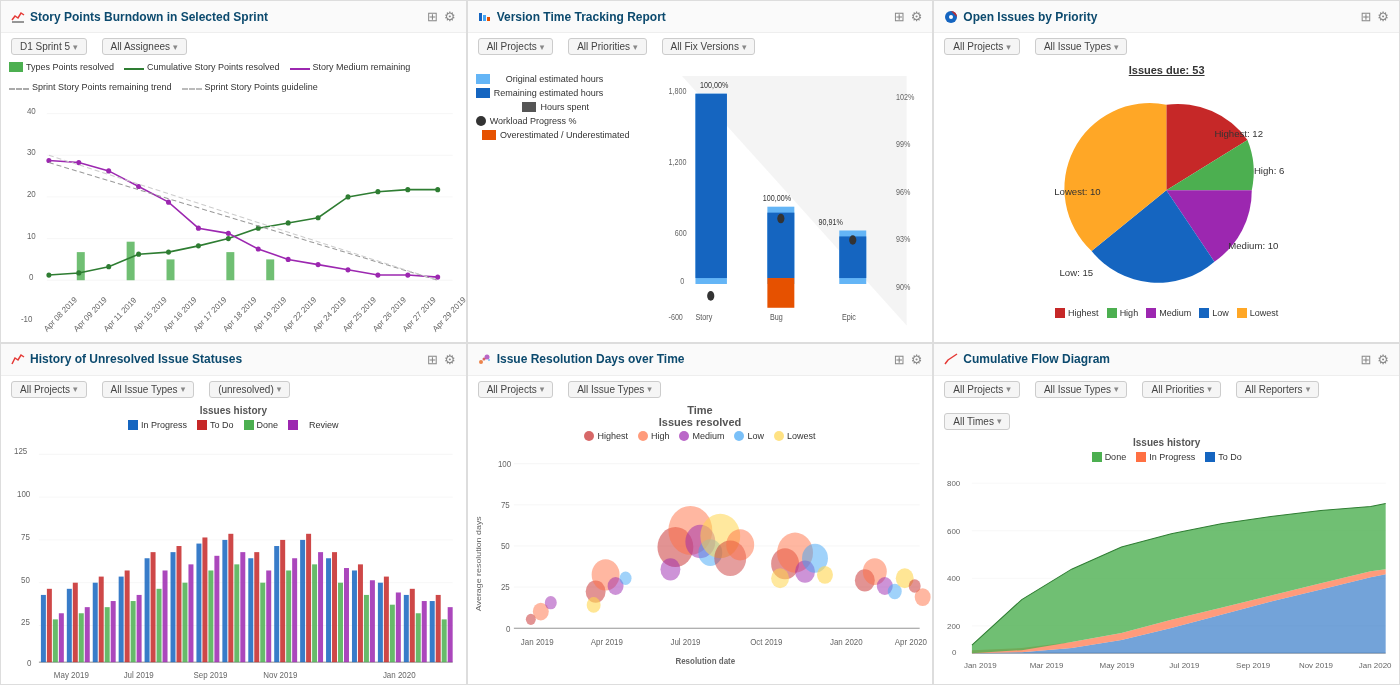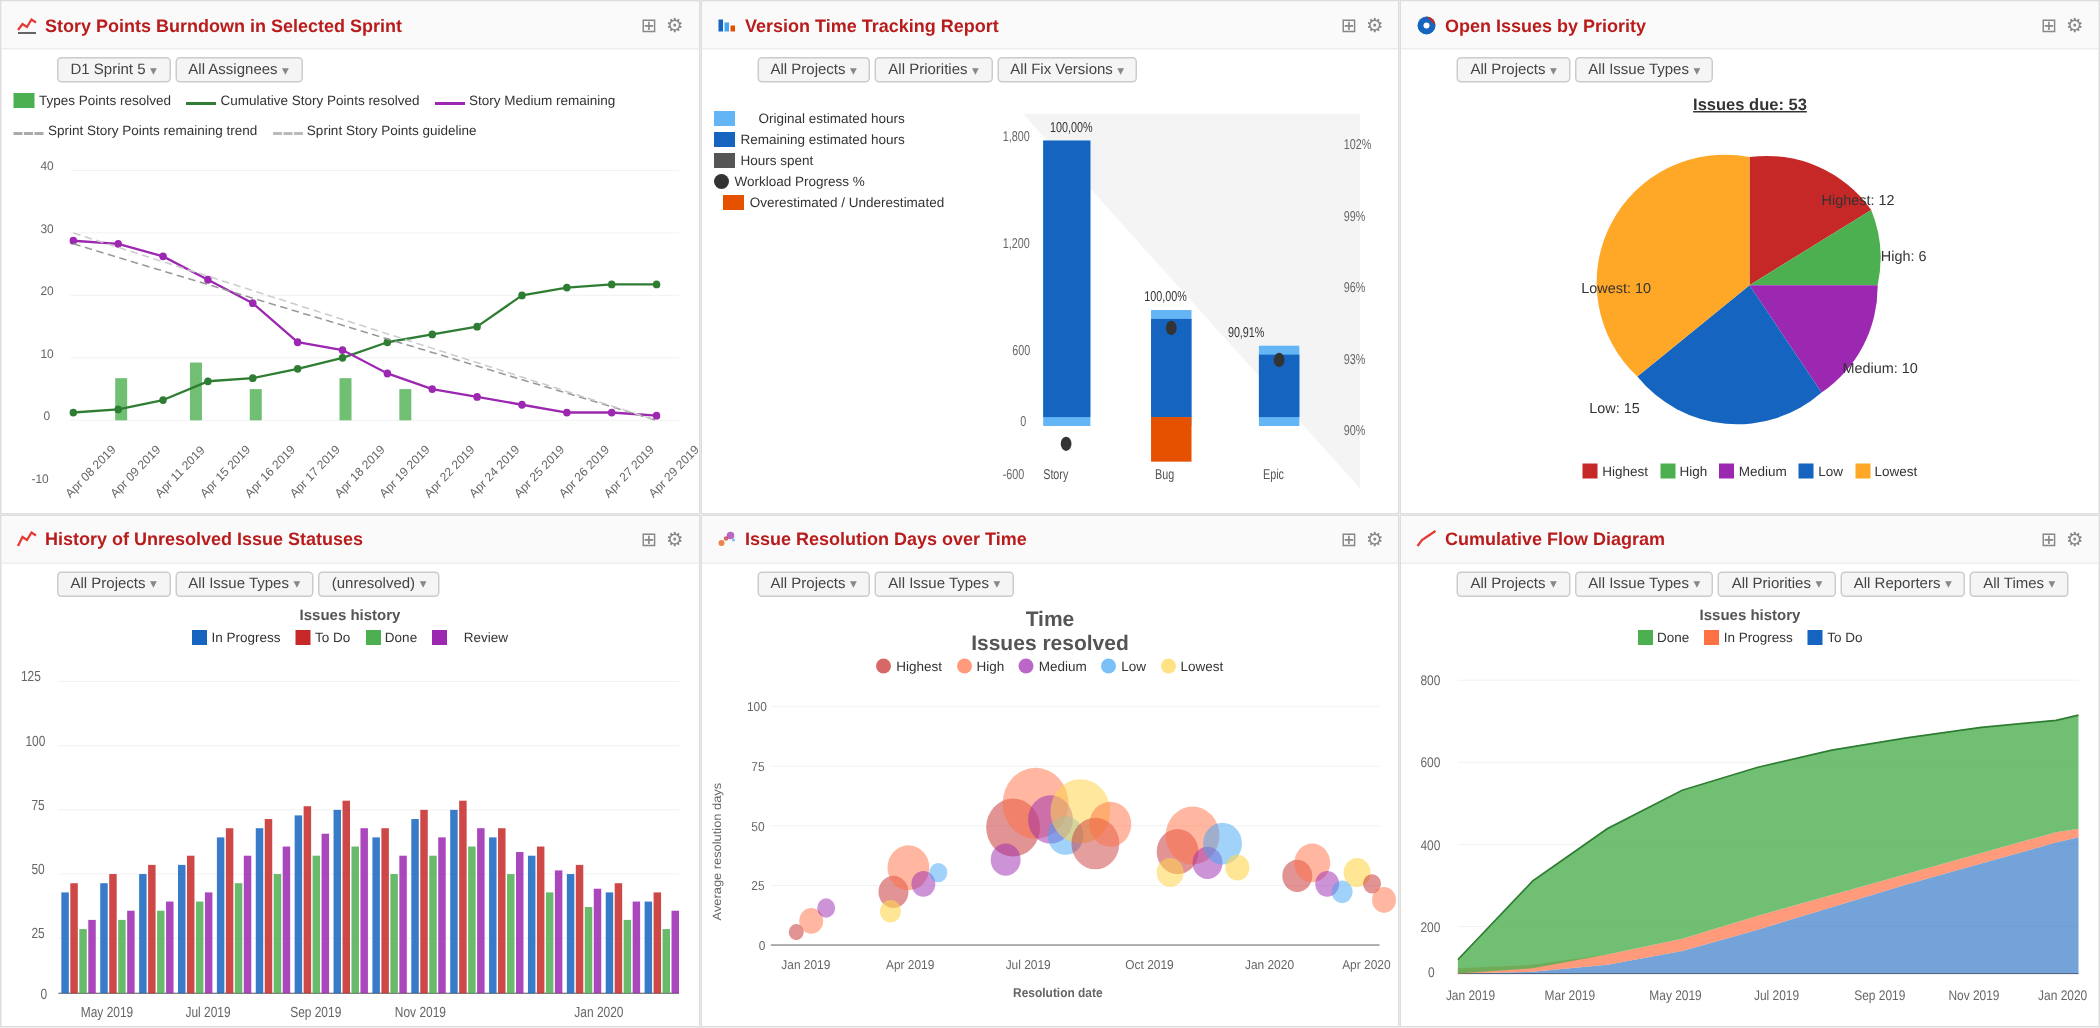--- a/index.html
+++ b/index.html
@@ -1,23 +1,23 @@
 <!DOCTYPE html>
 <html><head>
   <meta charset="utf-8">
   <style>
     * { box-sizing: border-box; margin: 0; padding: 0; }
     body { font-family: Arial, sans-serif; background: #f0f0f0; font-size: 11px; color: #333; }
     .dashboard { display: grid; grid-template-columns: 1fr 1fr 1fr; grid-template-rows: 1fr 1fr; width: 1400px; height: 685px; gap: 0; background: #e8e8e8; }
     .panel { background: #fff; border: 1px solid #ddd; display: flex; flex-direction: column; overflow: hidden; }
     .panel-header { display: flex; align-items: center; justify-content: space-between; padding: 6px 10px; border-bottom: 1px solid #eee; background: #fafafa; min-height: 32px; }
-    .panel-title { display: flex; align-items: center; gap: 5px; font-size: 12px; font-weight: 600; color: #b91c1c; }
+    .panel-title { display: flex; align-items: center; gap: 5px; font-size: 12px; font-weight: 600; color: #0c4a6e; }
     .panel-header-icons { display: flex; gap: 6px; align-items: center; color: #888; }
     .panel-header-icons span { cursor: pointer; font-size: 13px; }
-    .panel-filters { display: flex; gap: 3px; padding: 5px 10px; flex-wrap: wrap; margin-left: 27px; }
+    .panel-filters { display: flex; gap: 15px; padding: 5px 10px; flex-wrap: wrap; }
     .filter-btn { padding: 2px 8px; border: 1px solid #ccc; border-radius: 3px; background: #f5f5f5; font-size: 10px; cursor: pointer; color: #444; display: flex; align-items: center; gap: 3px; }
     .filter-btn::after { content: '▾'; font-size: 9px; color: #888; }
     .panel-body { flex: 1; overflow: hidden; position: relative; padding: 4px 8px; }
 
     
     .burndown-legend { display: flex; gap: 10px; flex-wrap: wrap; padding: 2px 8px; font-size: 9px; }
     .legend-item { display: flex; align-items: center; gap: 3px; }
 
     
     svg { overflow: visible; }
@@ -179,21 +179,21 @@
 
       <div style="width:160px;flex-shrink:0;font-size:9px;padding-top:10px;">
         <div style="display:flex;align-items:center;gap:16px;margin-bottom:4px;">
           <div style="width:14px;height:10px;background:#64b5f6;"></div>
           <span>Original estimated hours</span>
         </div>
         <div style="display:flex;align-items:center;gap:4px;margin-bottom:4px;">
           <div style="width:14px;height:10px;background:#1565c0;"></div>
           <span>Remaining estimated hours</span>
         </div>
-        <div style="display:flex;align-items:center;gap:4px;margin-bottom:4px;">
+        <div style="display:flex;align-items:center;gap:4px;margin-bottom:4px;justify-content:center;">
           <div style="width:14px;height:10px;background:#555;"></div>
           <span>Hours spent</span>
         </div>
         <div style="display:flex;align-items:center;gap:4px;margin-bottom:4px;">
           <div style="width:10px;height:10px;background:#333;border-radius:50%;"></div>
           <span>Workload Progress %</span>
         </div>
         <div style="display:flex;align-items:center;gap:4px;justify-content:center;">
           <div style="width:14px;height:10px;background:#e65100;"></div>
           <span>Overestimated / Underestimated</span>
@@ -461,21 +461,21 @@
       </div>
       <div class="panel-header-icons">
         <span>⊞</span>
         <span>⚙</span>
       </div>
     </div>
     <div class="panel-filters">
       <button class="filter-btn">All Projects</button>
       <button class="filter-btn">All Issue Types</button>
     </div>
-    <div style="text-align:center;font-size:14px;font-weight:600;color:#555;padding:1px 0;">
+    <div style="text-align:center;font-size:11px;font-weight:600;color:#555;padding:1px 0;">
       <div>Time</div>
       <div>Issues resolved</div>
     </div>
     <div class="history-legend">
       <div style="display:flex;align-items:center;gap:3px;">
         <div style="width:10px;height:10px;background:#c62828;border-radius:50%;opacity:0.7;"></div>
         <span>Highest</span>
       </div>
       <div style="display:flex;align-items:center;gap:3px;">
         <div style="width:10px;height:10px;background:#ff7043;border-radius:50%;opacity:0.7;"></div>

